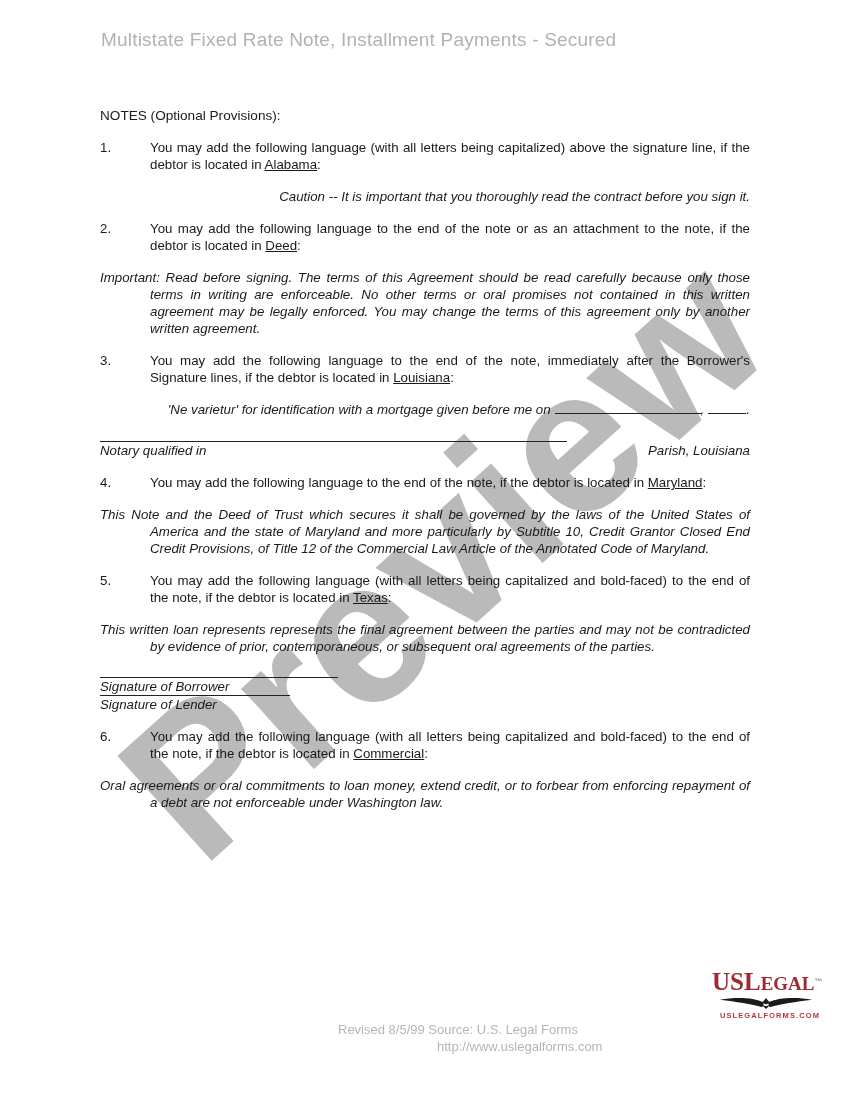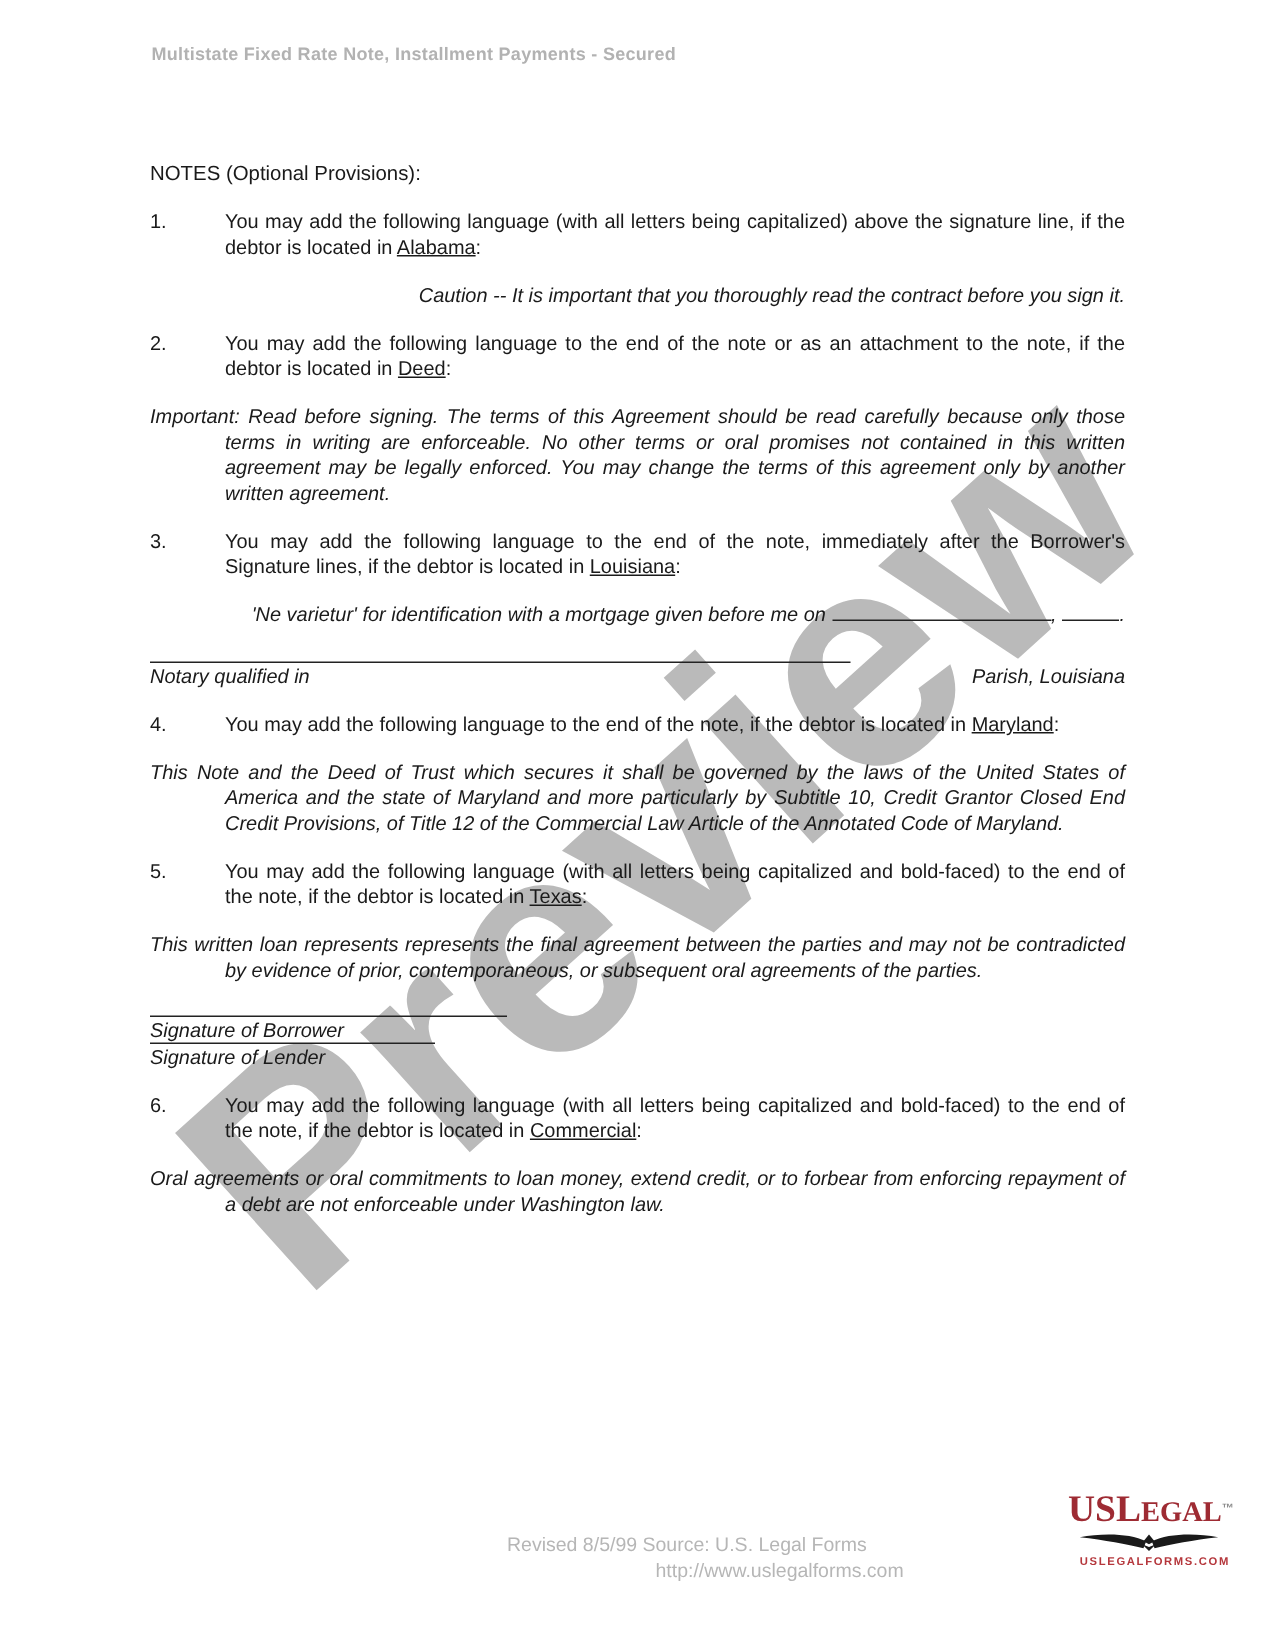--- a/index.html
+++ b/index.html
@@ -12,21 +12,21 @@
   }
   .watermark {
     position:absolute; left:442px; top:558px; z-index:1;
     transform:translate(-50%,-50%) rotate(-42deg);
     font-size:205px; font-weight:bold; color:#b7b7b7; opacity:0.95;
     white-space:nowrap; pointer-events:none;
     font-family:"Liberation Sans", sans-serif;
   }
   .doc-header {
     position:absolute; left:101px; top:29px; z-index:2;
-    font-size:12px; font-weight:bold; color:#b2b2b2; letter-spacing:0.2px;
+    font-size:19px; font-weight:normal; color:#b2b2b2; letter-spacing:0.2px;
   }
   .body-col {
     position:absolute; left:100px; top:107px; width:650px; z-index:2;
     font-size:13.3px; line-height:17px;
   }
   .body-col p, .body-col .block { margin:0 0 15px 0; }
   .notes-heading { font-size:13.6px; }
   .item { display:flex; }
   .item .num { flex:none; width:50px; }
   .item .item-text { flex:1; text-align:justify; margin:0; }
@@ -45,21 +45,21 @@
   .sig-col1 { width:238px; margin-right:12px; }
   .sig-col2 { width:190px; }
   .sig-label { font-style:italic; }
   .doc-footer {
     position:absolute; left:338px; top:1022px; z-index:2;
     font-size:13px; line-height:16.5px; color:#b6b6b6;
   }
   .doc-footer .url-line { margin-left:99px; }
   .logo {
     position:absolute; left:712px; top:970px; width:108px; z-index:2;
-    text-align:center; font-family:"Liberation Serif", serif;margin-top:24px;
+    text-align:center; font-family:"Liberation Serif", serif;
   }
   .logo-word { color:#9e2b33; font-weight:bold; white-space:nowrap; line-height:24px; }
   .logo-big { font-size:25px; }
   .logo-small { font-size:19px; }
   .logo-tm { font-size:8px; color:#8a8a8a; vertical-align:super; font-family:"Liberation Sans",sans-serif; }
   .logo-wings { display:block; margin:0 auto; width:96px; height:13px; }
   .logo-domain {
     font-family:"Liberation Sans", sans-serif;
     font-size:7.5px; font-weight:bold; letter-spacing:1.1px; color:#b5373c; margin-top:1px;text-align:right;
   }

